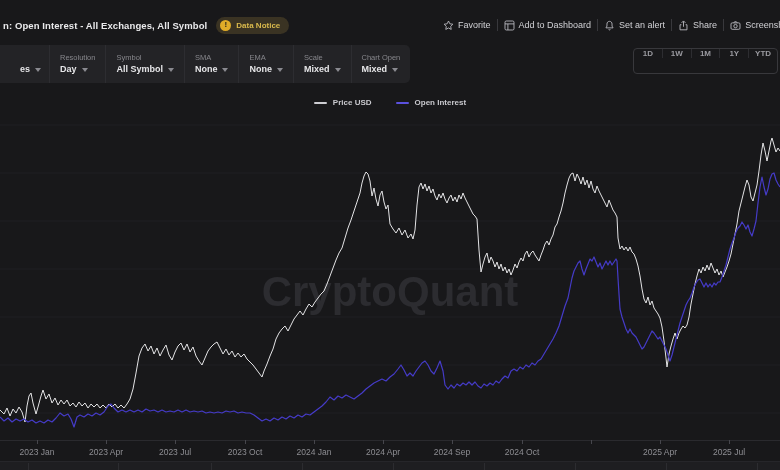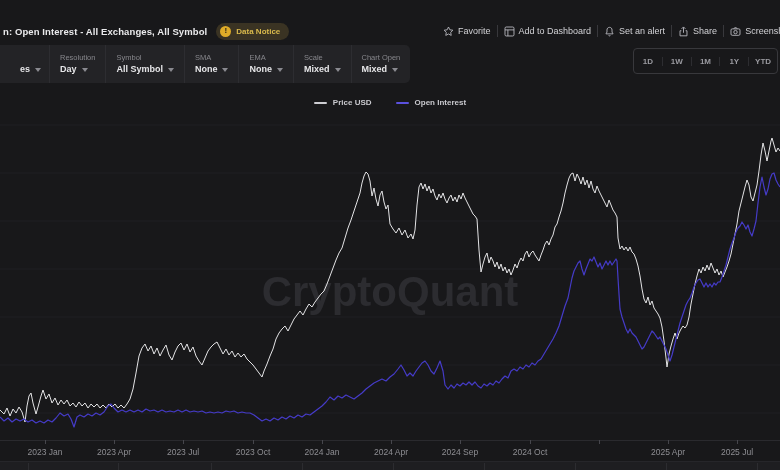--- a/index.html
+++ b/index.html
@@ -1,20 +1,20 @@
 <!DOCTYPE html>
 <html><head>
 <meta charset="utf-8">
 <style>
   html,body{margin:0;padding:0;background:#0d0d0f;}
   .app{position:relative;width:780px;height:470px;overflow:hidden;background:#18181a;
        font-family:"Liberation Sans",sans-serif;-webkit-font-smoothing:antialiased;}
 
   
-  .header{position:absolute;top:12px;left:0;width:756px;height:38px;display:flex;}
+  .header{position:absolute;top:6px;left:0;width:756px;height:38px;display:flex;}
   .title-wrap{display:flex;align-items:center;gap:9px;padding-left:3px;white-space:nowrap;}
   .page-title{margin:0;font-size:9.5px;font-weight:700;color:#eaeaec;letter-spacing:.1px;}
   .notice{display:inline-flex;align-items:center;gap:5px;background:#3a3323;border:none;border-radius:9px;
           padding:3px 9px 3px 4px;font-size:8px;font-weight:700;color:#d9b94c;cursor:pointer;font-family:inherit;}
   .notice-ic{width:11px;height:11px;border-radius:50%;background:#e0ac28;color:#2c2718;font-size:8px;
              font-weight:800;display:flex;align-items:center;justify-content:center;line-height:1;}
   .actions{position:absolute;left:437px;top:0;height:38px;display:flex;align-items:center;white-space:nowrap;}
   .action{display:flex;align-items:center;gap:4px;padding:0 6px;background:none;border:none;cursor:pointer;
           color:#d2d2d6;font-size:9px;font-family:inherit;}
   .action svg{width:11px;height:11px;stroke:#b4b4ba;fill:none;stroke-width:1.1;flex:0 0 auto;}
@@ -24,38 +24,38 @@
   .dd-box{position:absolute;left:0;top:45px;height:38px;display:flex;align-items:stretch;
           background:#232326;border-radius:0 5px 5px 0;}
   .dd{display:flex;flex-direction:column;justify-content:center;gap:3px;padding:0 10px;cursor:pointer;
       border-left:1px solid #2d2d31;}
   .dd:first-child{border-left:none;padding:0 8px 0 20px;}
   .dd-label{font-size:7.5px;color:#87878c;line-height:1;min-height:8px;}
   .dd-value{display:flex;align-items:center;gap:5px;font-size:9px;font-weight:700;color:#e6e6e8;line-height:1;}
   .caret{width:0;height:0;border-left:3.5px solid transparent;border-right:3.5px solid transparent;
          border-top:4px solid #8a8a90;margin-top:1px;}
   .ranges{position:absolute;left:633px;top:48px;width:143px;height:24px;border:1px solid #38383c;
-          border-radius:4px;display:flex;align-items:center;overflow:hidden;}
+          border-radius:4px;display:flex;align-items:flex-start;overflow:hidden;}
   .range-btn{flex:1;background:none;border:none;border-left:1px solid #2d2d31;color:#9a9aa0;
              font-size:8px;font-weight:700;cursor:pointer;font-family:inherit;padding:0;}
   .range-btn:first-child{border-left:none;}
 
   
   .legend{position:absolute;top:98px;left:0;width:780px;display:flex;justify-content:center;gap:24px;}
   .legend-item{display:flex;align-items:center;gap:6px;cursor:pointer;}
   .swatch{width:13px;height:2px;border-radius:1px;background:#888;}
   .legend-label{font-size:8px;color:#c9c9ce;font-weight:bold;}
 
   
   .chart{position:absolute;left:0;top:110px;width:780px;height:331px;}
   .watermark{position:absolute;left:50%;top:182px;transform:translate(-50%,-50%);
              font-size:42px;font-weight:700;color:#2c2c30;letter-spacing:0;user-select:none;}
   .chart svg{position:absolute;left:0;top:0;}
   .axis-line{position:absolute;left:0;top:330px;width:780px;height:1px;background:#2a2a2e;}
-  .x-axis{position:absolute;left:8px;top:441px;width:684px;height:20px;}
+  .x-axis{position:absolute;left:0;top:441px;width:684px;height:20px;}
   .x-tick-mark{position:absolute;top:-1px;width:1px;height:4px;background:#46464c;}
   .x-tick-label{position:absolute;top:6px;transform:translateX(-50%);font-size:8.5px;color:#8e8e93;white-space:nowrap;}
   .timeline{position:absolute;left:0;top:461px;width:780px;height:9px;background:#1e1e21;border-top:1px solid #26262a;}
   .timeline-divider{position:absolute;top:1px;width:1px;height:8px;background:#2c2c30;}
 </style>
 </head>
 <body>
 
 <div class="app">
 

